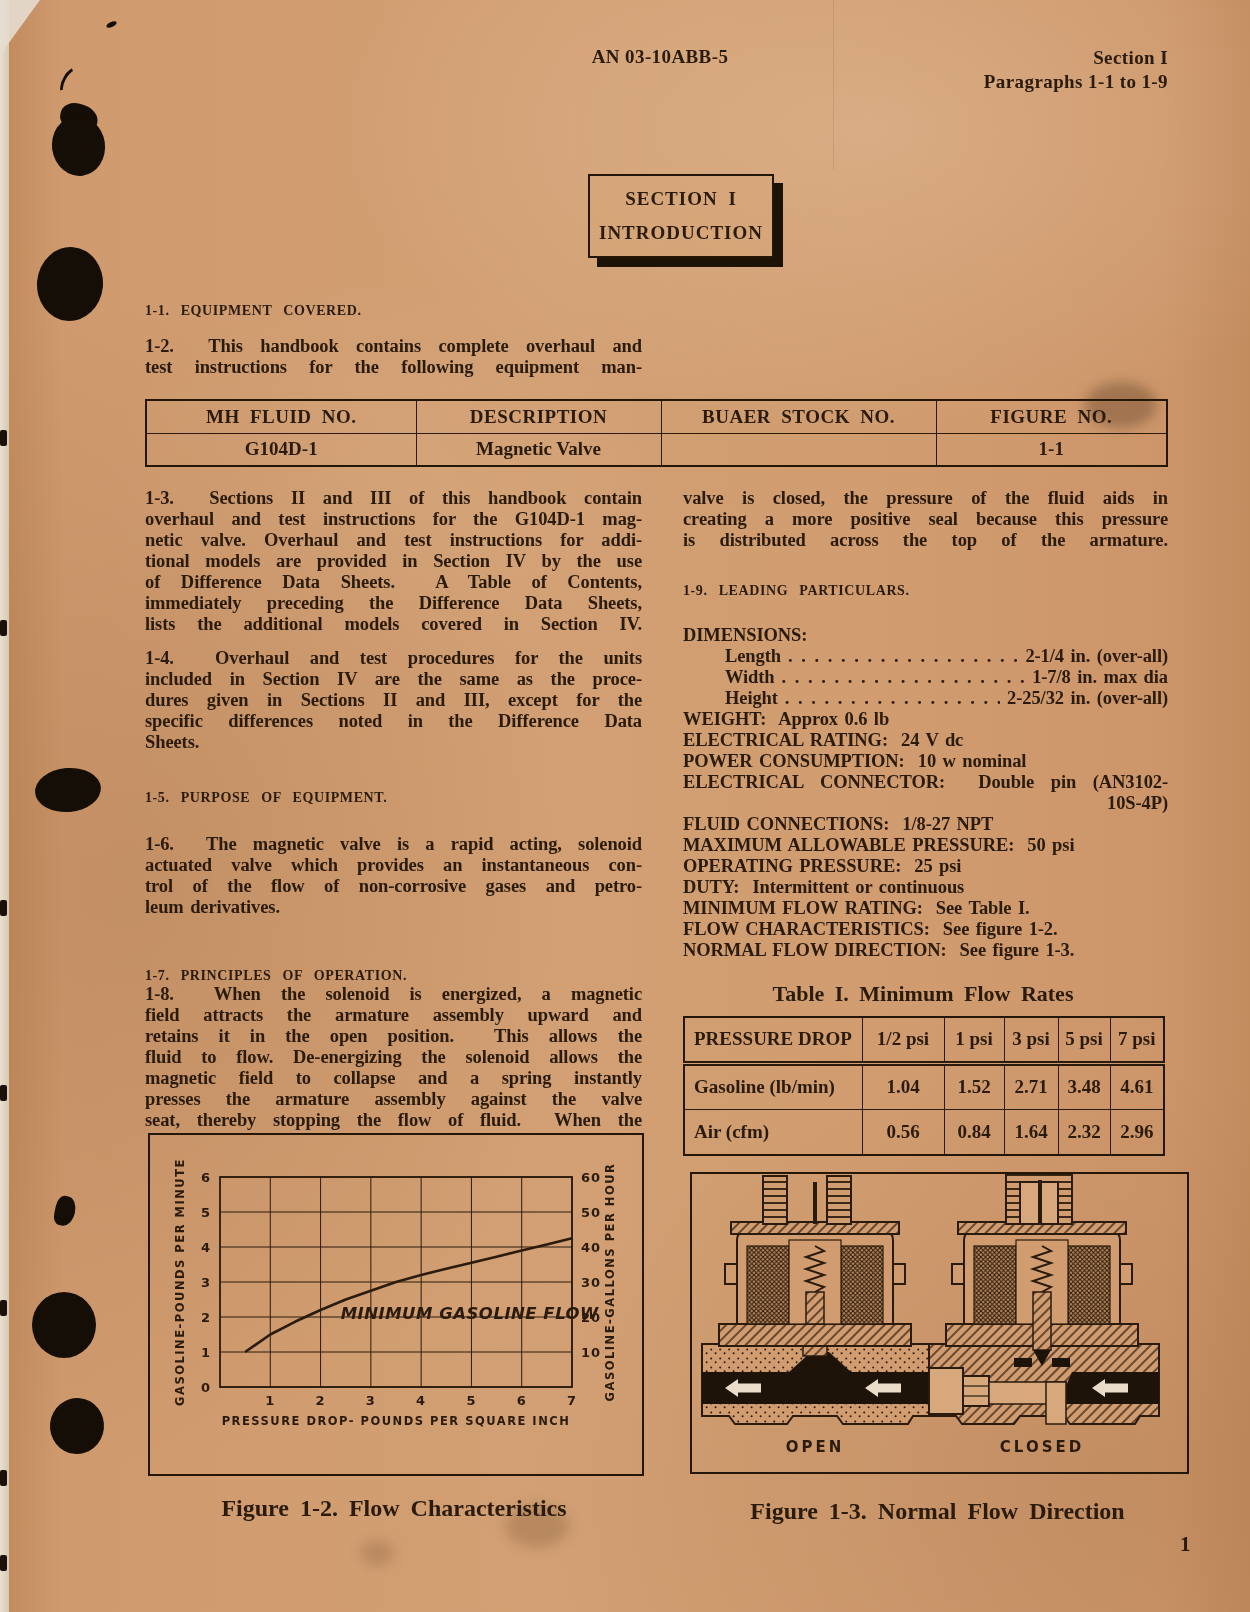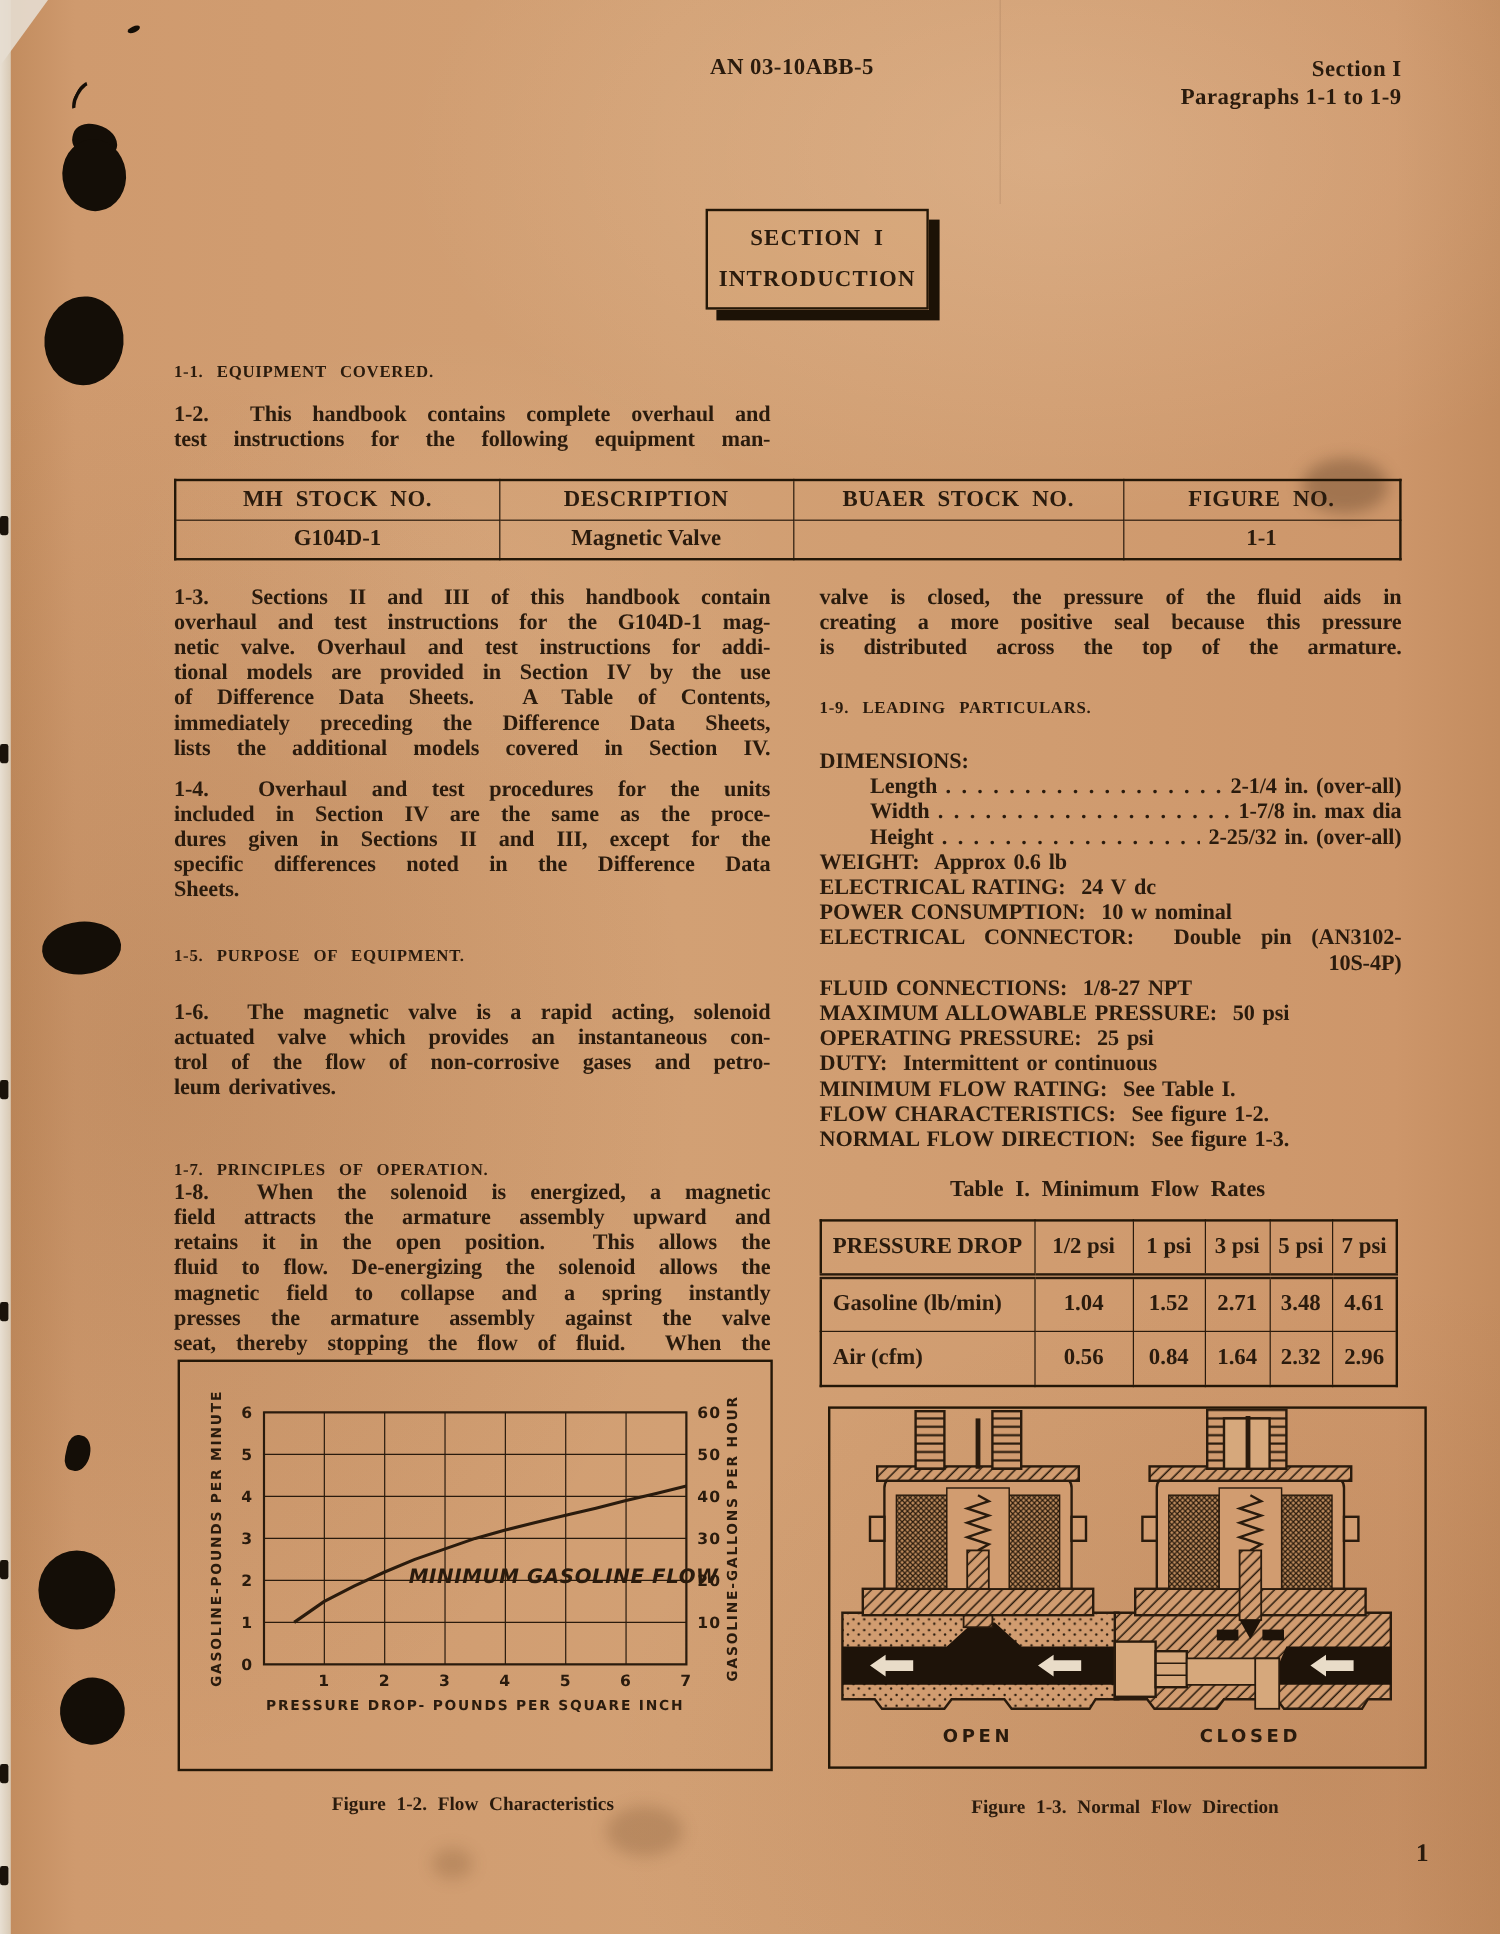--- a/index.html
+++ b/index.html
@@ -18,21 +18,21 @@
   .body-text{font-size:18.5px;line-height:21px;font-weight:bold;letter-spacing:-0.1px;word-spacing:2px;}
   .tline{white-space:pre-wrap;text-align:justify;text-align-last:justify;}
   .tline.noj{text-align-last:left;}
   .tline.alignr{text-align:right;text-align-last:right;}
   .tline.jfull{text-align-last:justify;}
   .lp .tline{text-align:left;text-align-last:auto;}
   .lp .tline.alignr{text-align:right;}
   .lp .tline.jfull{text-align:justify;text-align-last:justify;}
   .heading{font-size:14px;font-weight:bold;letter-spacing:.6px;word-spacing:7px;white-space:pre;}
   .hdr{font-size:19px;font-weight:bold;letter-spacing:.4px;}
-  .caption{font-size:16px;font-weight:bold;text-align:center;word-spacing:5px;}
+  .caption{font-size:24px;font-weight:bold;text-align:center;word-spacing:5px;}
   
   #section-box{left:588px;top:174px;width:182px;height:80px;
     border:2.5px solid #241707;background:rgba(214,166,118,.35);
     box-shadow:9px 9px 0 0 #1c1206;
     display:flex;flex-direction:column;justify-content:space-evenly;align-items:center;
     font-size:19px;font-weight:bold;letter-spacing:1px;word-spacing:5px;}
   
   table{border-collapse:collapse;table-layout:fixed;}
   .dtable{border:2.5px solid #241707;}
   .dtable td,.dtable th{border:1.5px solid #2a1b0d;font-weight:bold;font-size:19px;
@@ -115,21 +115,21 @@
 
   <table class="abs dtable" id="model-table">
     <colgroup>
         <col style="width:270px">
         <col style="width:245px">
         <col style="width:275px">
         <col style="width:231px">
       </colgroup>
     <thead>
       <tr>
-        <th>MH STOCK NO.</th>
+        <th>MH FLUID NO.</th>
         <th>DESCRIPTION</th>
         <th>BUAER STOCK NO.</th>
         <th>FIGURE NO.</th>
       </tr>
     </thead>
     <tbody>
       <tr>
         <td>G104D-1</td>
         <td>Magnetic Valve</td>
         <td></td>
@@ -251,21 +251,21 @@
         <div class="tline">FLUID CONNECTIONS:  1/8-27 NPT</div>
         <div class="tline">MAXIMUM ALLOWABLE PRESSURE:  50 psi</div>
         <div class="tline">OPERATING PRESSURE:  25 psi</div>
         <div class="tline">DUTY:  Intermittent or continuous</div>
         <div class="tline">MINIMUM FLOW RATING:  See Table I.</div>
         <div class="tline">FLOW CHARACTERISTICS:  See figure 1-2.</div>
         <div class="tline">NORMAL FLOW DIRECTION:  See figure 1-3.</div>
       </div>
   </div>
 
-  <div class="abs caption" style="left:683px;top:981px;width:480px;font-size:19px">Table I.  Minimum Flow Rates</div>
+  <div class="abs caption" style="left:683px;top:981px;width:480px;font-size:22px">Table I.  Minimum Flow Rates</div>
 
   <table class="abs dtable" id="flow-table">
     <colgroup>
         <col style="width:178px">
         <col style="width:82px">
         <col style="width:60px">
         <col style="width:54px">
         <col style="width:52px">
         <col style="width:54px">
       </colgroup>

